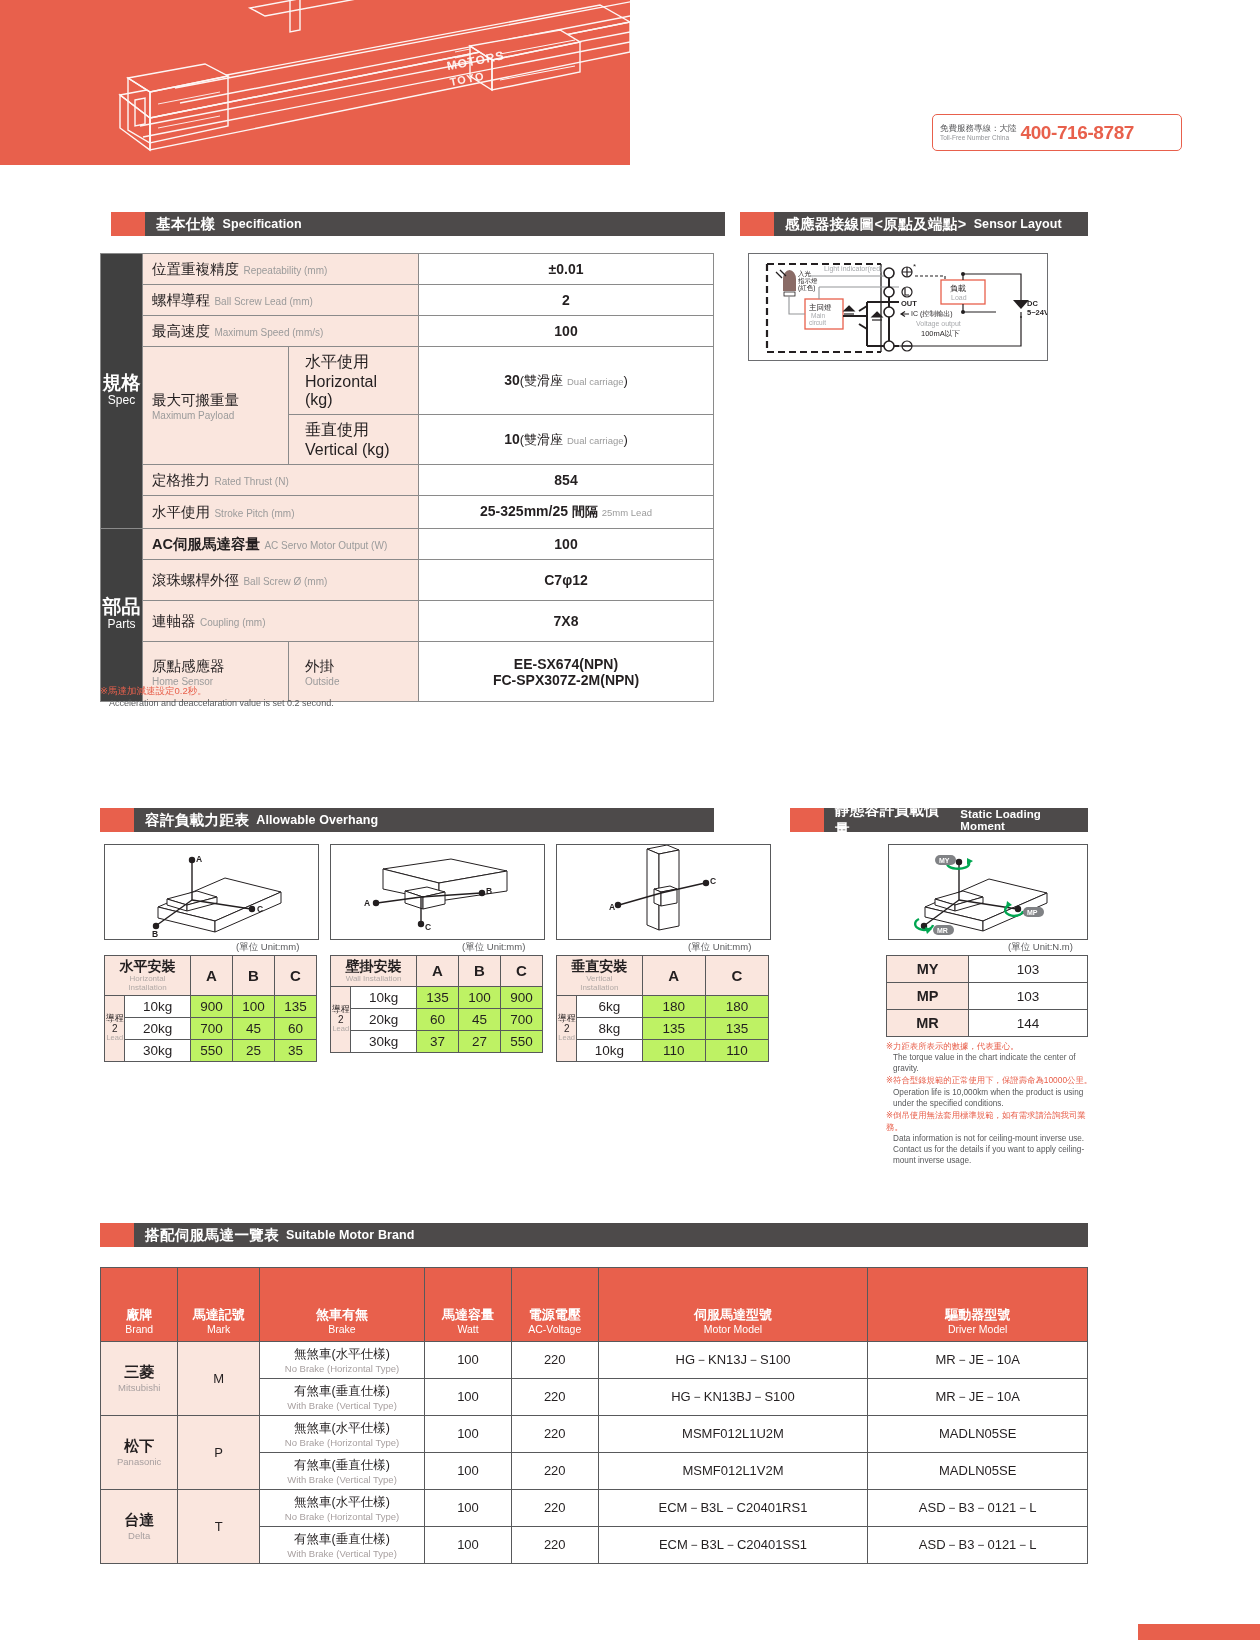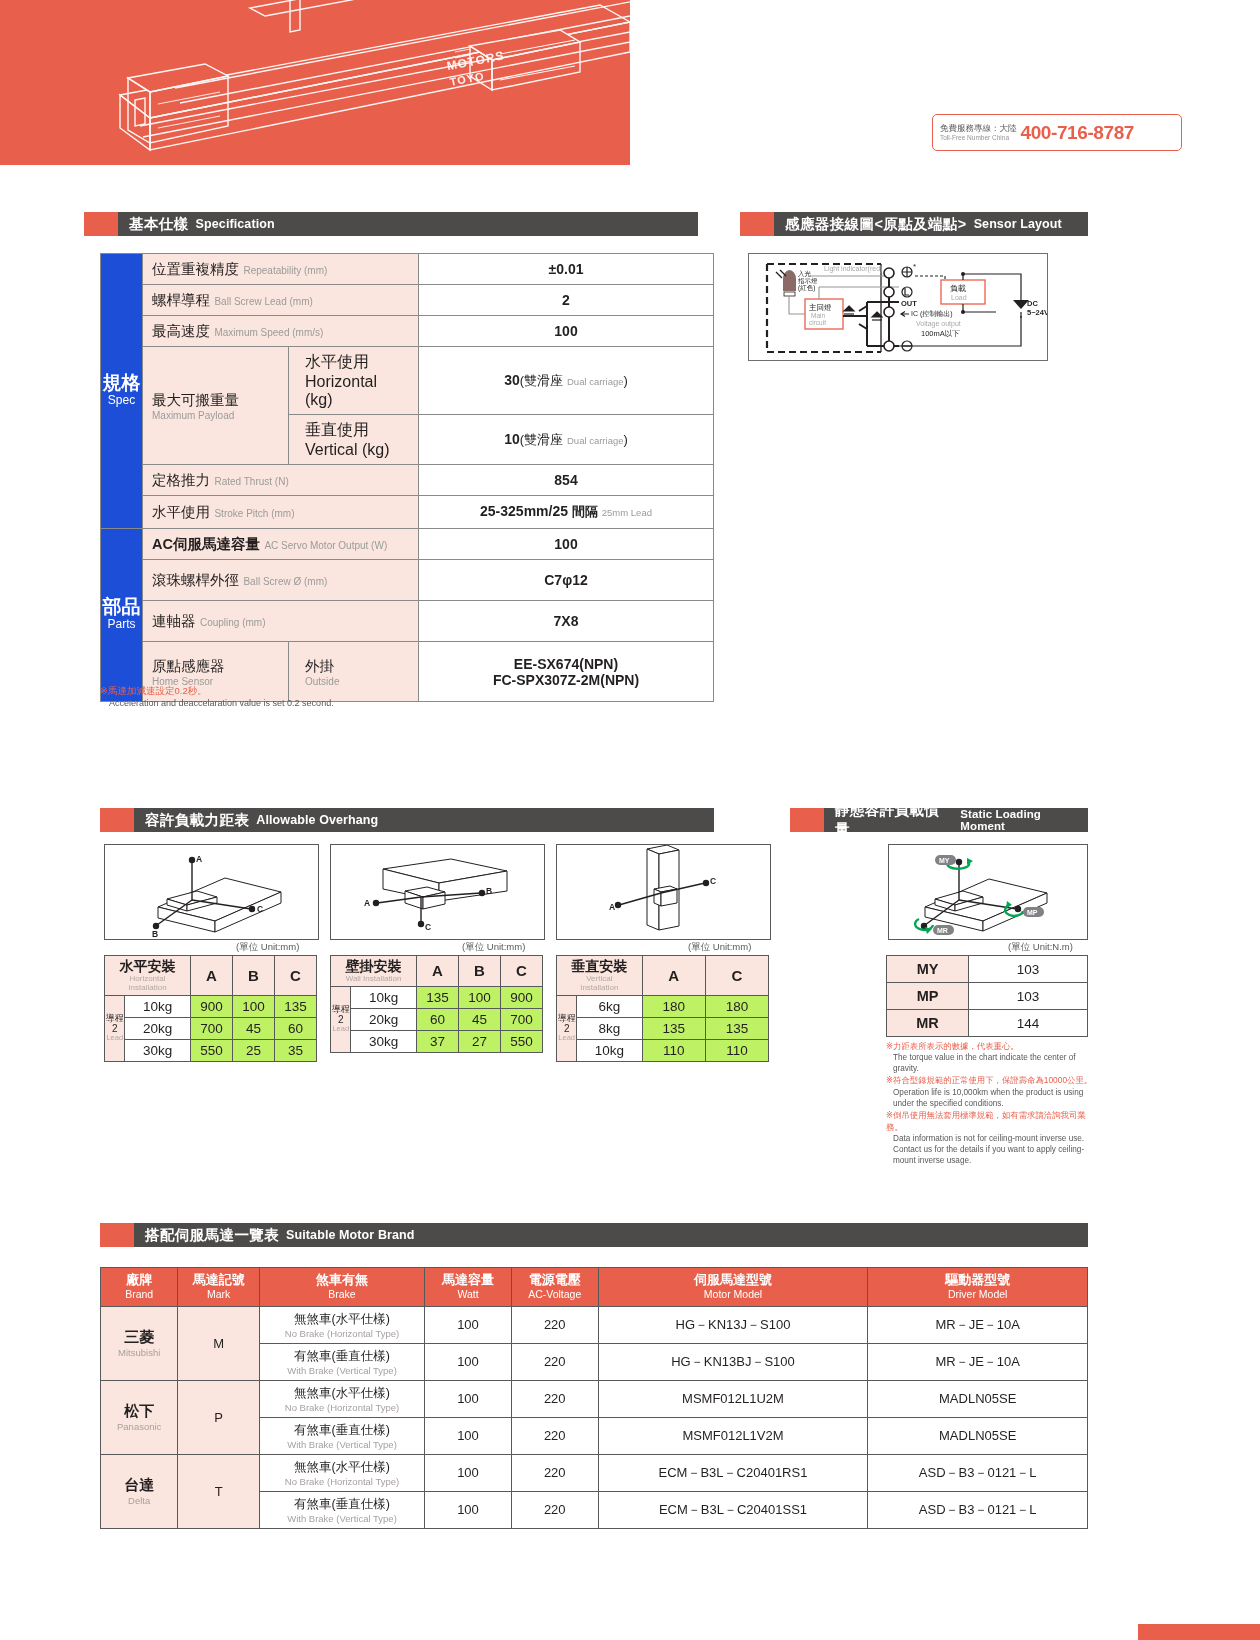--- a/index.html
+++ b/index.html
@@ -46,21 +46,21 @@
     display:flex; align-items:center; padding-left:11px; gap:7px;
   }
   .secbar .cn { font-size:14.5px; font-weight:bold; letter-spacing:0.4px; }
   .secbar .en { font-size:12.5px; font-weight:bold; letter-spacing:0.1px; }
 
   
   .spec-wrap { position:absolute; left:100px; top:253px; width:614px; }
   table.spec { border-collapse:collapse; width:100%; }
   table.spec td { border:1px solid #8a8a8a; }
   .sidecell {
-    width:42px; background:#1d4ed8; color:#fff; text-align:center;
+    width:42px; background:#404040; color:#fff; text-align:center;
     vertical-align:middle; padding:3px 0;
   }
   .sidecell .cn { font-size:19px; font-weight:bold; line-height:1.08; }
   .sidecell .en { font-size:12px; line-height:1.3; }
   .lbl {
     background:#fae6de; padding:5px 9px; vertical-align:middle;
   }
   .lbl .cn { font-size:14.5px; color:#231f20; }
   .lbl .en { font-size:10px; color:#9b9b9b; }
   .lbl2 { background:#fae6de; padding:5px 16px; vertical-align:middle; width:130px;}
@@ -124,21 +124,21 @@
   
   table.mb {
     position:absolute; left:100px; top:1267px; width:988px;
     border-collapse:collapse;
   }
   table.mb td, table.mb th { border:1px solid #58595b; }
   .mb-th {
     background:#e8604c; color:#fff; text-align:center; padding:5px 2px;
     vertical-align:middle;
   }
-  .mb-th .cn { font-size:13px; font-weight:bold; display:block; line-height:1.15;}
+  .mb-th .cn { font-size:13px; font-weight:bold; display:block; line-height:1.15;margin-top:35px;}
   .mb-th .en { font-size:10.5px; display:block; line-height:1.2; font-weight:normal;}
   .mb-brand {
     background:#fae6de; text-align:center; vertical-align:middle; width:74px;
   }
   .mb-brand .cn { font-size:15px; font-weight:bold; display:block; }
   .mb-brand .en { font-size:9.5px; color:#a8a0a0; display:block; }
   .mb-mark {
     background:#fae6de; text-align:center; vertical-align:middle;
     font-size:13px; width:78px;
   }
@@ -200,21 +200,21 @@
 </div>
 
 <div class="hotline">
   <div class="hotline-label">
     <div class="cn">免費服務專線：大陸</div>
     <div class="en">Toll-Free Number        China</div>
   </div>
   <div class="hotline-num">400-716-8787</div>
 </div>
 
-<div class="secbar" style="left:84px; top:212px; width:614px;">
+<div class="secbar" style="left:111px; top:212px; width:614px;">
   <div class="tab"></div>
   <div class="bar">
     <span class="cn">基本仕樣</span>
     <span class="en">Specification</span>
   </div>
 </div>
 
 <div class="secbar" style="left:740px; top:212px; width:348px;">
   <div class="tab"></div>
   <div class="bar">

